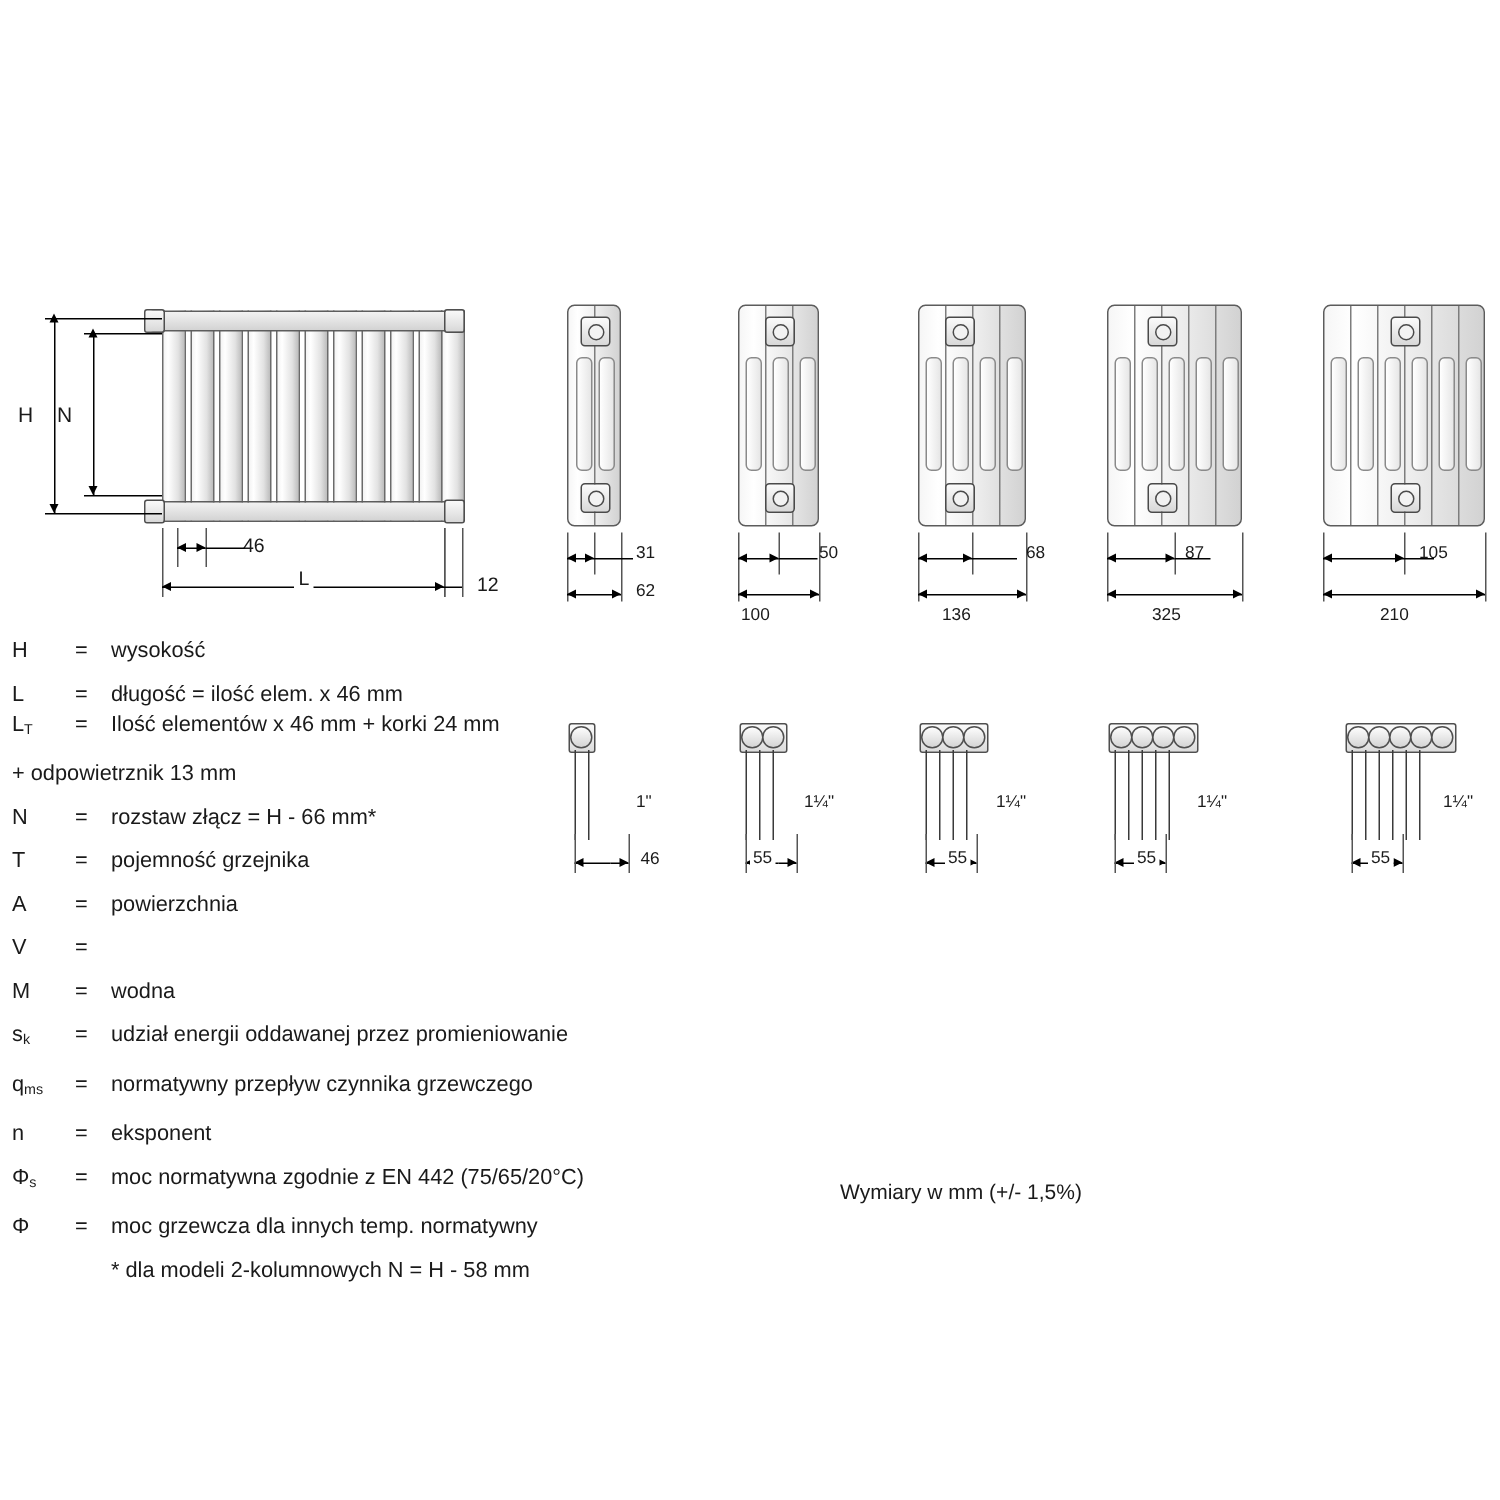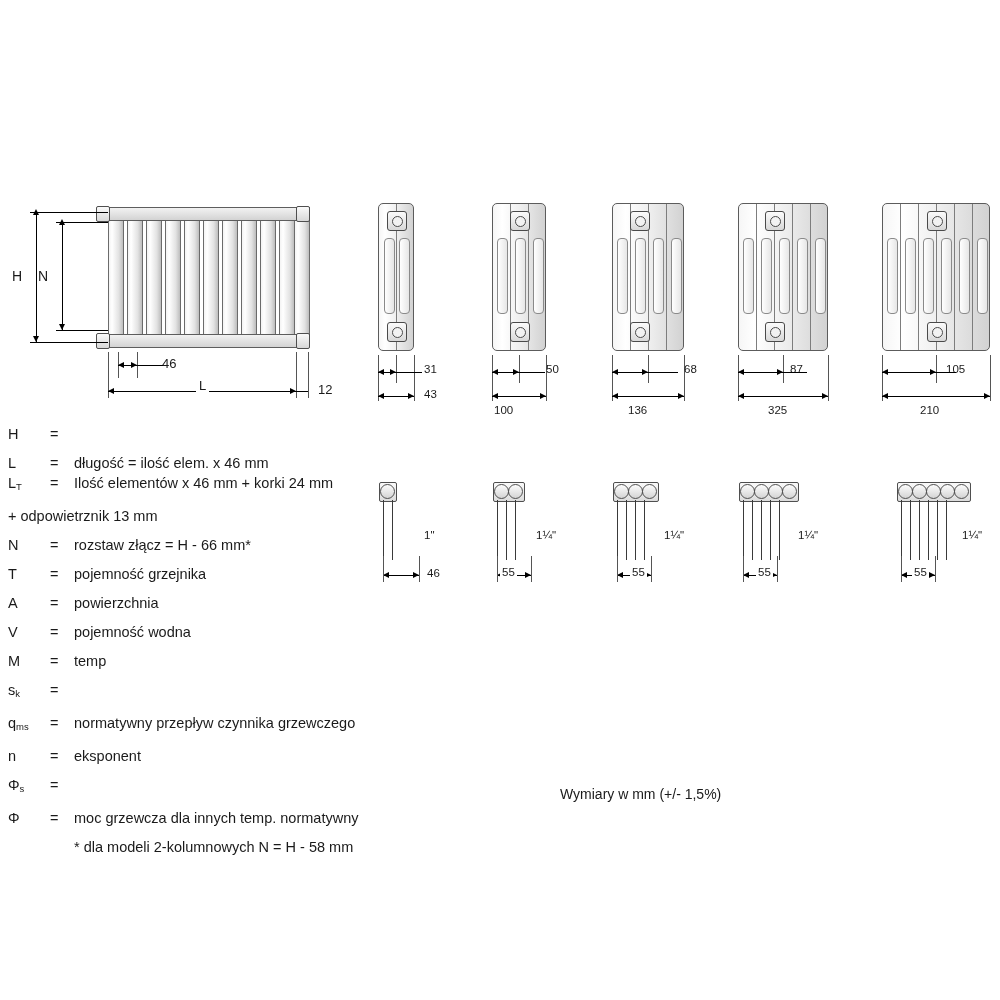--- a/index.html
+++ b/index.html
@@ -161,21 +161,21 @@
     <div class="vline" style="left:396px;top:355px;height:28px;border-color:#555;"></div>
     <div class="vline" style="left:414px;top:355px;height:46px;border-color:#555;"></div>
     <div class="hline" style="left:378px;top:372px;width:18px;"></div>
     <div class="arr-l" style="left:378px;top:369px;"></div>
     <div class="arr-r" style="left:390px;top:369px;"></div>
     <div class="lbl-sm" style="left:424px;top:363px;">31</div>
     <div class="hline" style="left:396px;top:372px;width:26px;"></div>
     <div class="hline" style="left:378px;top:396px;width:36px;"></div>
     <div class="arr-l" style="left:378px;top:393px;"></div>
     <div class="arr-r" style="left:408px;top:393px;"></div>
-    <div class="lbl-sm" style="left:424px;top:388px;">43</div>
+    <div class="lbl-sm" style="left:424px;top:388px;">62</div>
 
     <div class="tv-block" style="left:379px;top:482px;width:16px;height:18px;"></div>
     <div class="tv-circ" style="left:380px;top:484px;"></div>
     <div class="tv-pipe" style="left:383px;top:500px;height:60px;"></div>
     <div class="tv-pipe" style="left:392px;top:500px;height:60px;"></div>
     <div class="hline" style="left:383px;top:575px;width:24px;"></div>
     <div class="arr-l" style="left:383px;top:572px;"></div>
     <div class="arr-r" style="left:413px;top:572px;"></div>
     <div class="vline" style="left:383px;top:556px;height:26px;border-color:#555;"></div>
     <div class="vline" style="left:419px;top:556px;height:26px;border-color:#555;"></div>
@@ -362,20 +362,21 @@
     <div class="hline" style="left:923px;top:575px;width:12px;"></div>
     <div class="lbl-sm" style="left:912px;top:566px;background:#fff;padding:0 2px;">55</div>
     <div class="lbl-sm" style="left:962px;top:529px;">1¼"</div>
   </div>
 
   <div class="legend">
 
     <div class="legend-row">
       <div class="legend-sym">H</div>
       <div class="legend-eq">=</div>
+      <div class="legend-txt">wysokość</div>
     </div>
 
     <div class="legend-row">
       <div class="legend-sym">L</div>
       <div class="legend-eq">=</div>
       <div class="legend-txt">długość = ilość elem. x 46 mm</div>
     </div>
 
 
     <div class="legend-row" style="margin-top:-9px;">
@@ -399,33 +400,33 @@
       <div class="legend-txt">pojemność grzejnika</div>
     </div>
     <div class="legend-row">
       <div class="legend-sym">A</div>
       <div class="legend-eq">=</div>
       <div class="legend-txt">powierzchnia</div>
     </div>
     <div class="legend-row">
       <div class="legend-sym">V</div>
       <div class="legend-eq">=</div>
-      <div class="legend-txt">pojemność wodna</div>
     </div>
     <div class="legend-row">
       <div class="legend-sym">M</div>
       <div class="legend-eq">=</div>
-      <div class="legend-txt">temp</div>
+      <div class="legend-txt">wodna</div>
     </div>
 
     <div class="legend-row">
       <div class="legend-sym">
         <span>s</span><sub>k</sub>
       </div>
       <div class="legend-eq">=</div>
+      <div class="legend-txt">udział energii oddawanej przez promieniowanie</div>
     </div>
 
     <div class="legend-row">
       <div class="legend-sym">
         <span>q</span><sub>ms</sub>
       </div>
       <div class="legend-eq">=</div>
       <div class="legend-txt">normatywny przepływ czynnika grzewczego</div>
     </div>
 
@@ -433,20 +434,21 @@
       <div class="legend-sym">n</div>
       <div class="legend-eq">=</div>
       <div class="legend-txt">eksponent</div>
     </div>
 
     <div class="legend-row">
       <div class="legend-sym">
         <span>Φ</span><sub>s</sub>
       </div>
       <div class="legend-eq">=</div>
+      <div class="legend-txt">moc normatywna zgodnie z EN 442 (75/65/20°C)</div>
     </div>
 
     <div class="legend-row">
       <div class="legend-sym">Φ</div>
       <div class="legend-eq">=</div>
       <div class="legend-txt">moc grzewcza dla innych temp. normatywny</div>
     </div>
 
     <div class="legend-row">
       <div class="legend-sym"></div>

